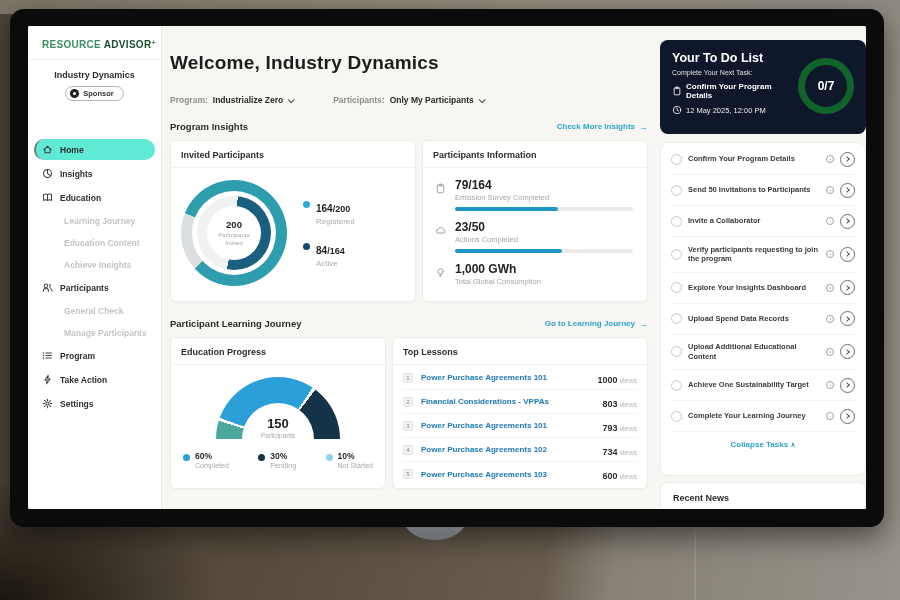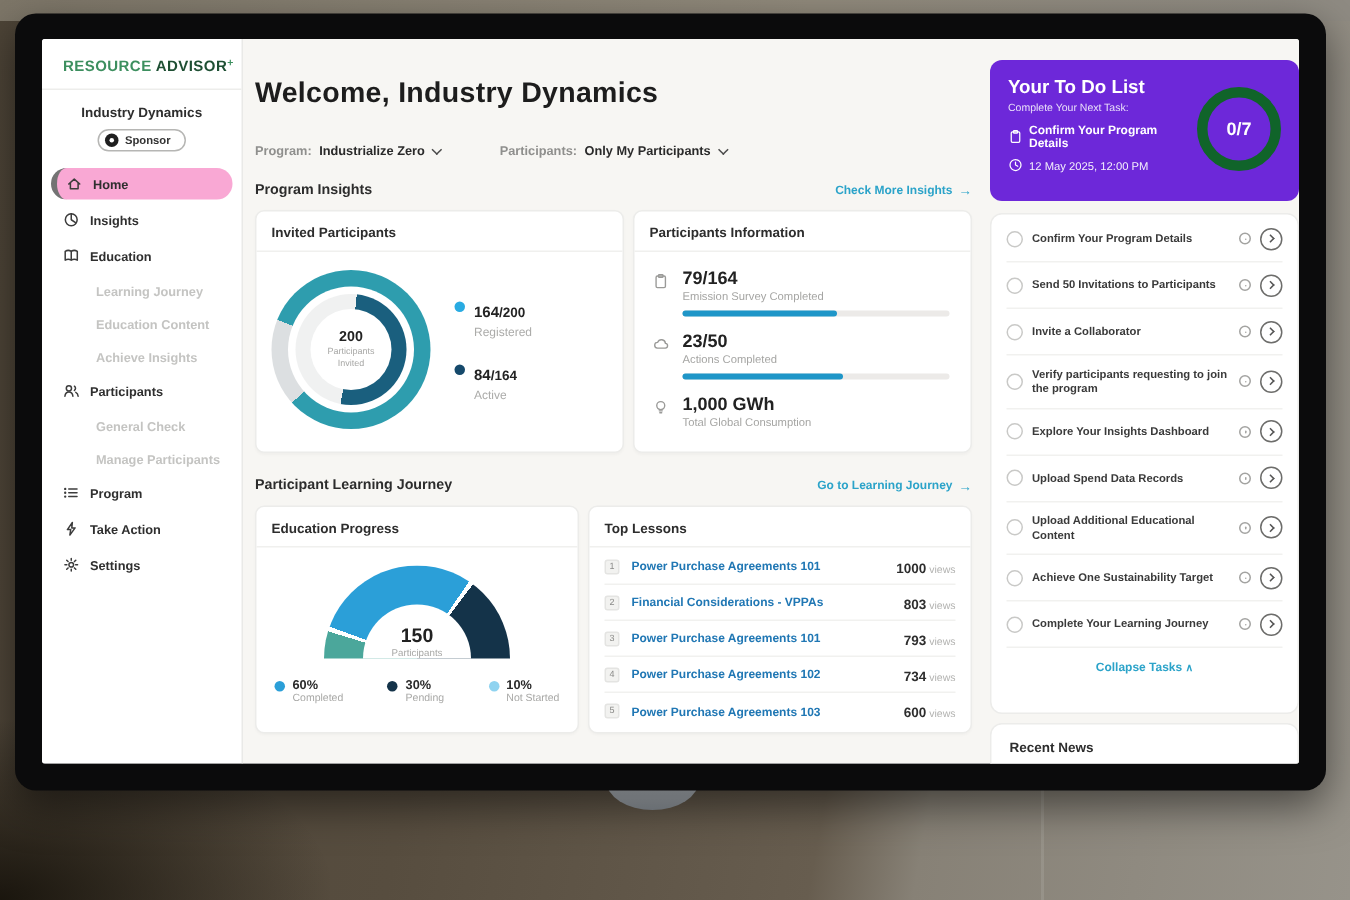--- a/index.html
+++ b/index.html
@@ -26,21 +26,21 @@
   .logo-1 { color:#3d8f5f; } .logo-2 { color:#1e4f33; } .logo-plus { color:#3d8f5f; font-size:7px; vertical-align:top; }
   .logo-div { margin-top:9px; border-bottom:1px solid #ededeb; }
   .org { margin-top:10px; text-align:center; font-size:9px; font-weight:bold; color:#2e2e2e; }
   .sponsor { margin:6px auto 0; width:max-content; display:flex; align-items:center; gap:4px;
     border:1px solid #b6b6b4; border-radius:10px; padding:2px 9px 2px 4px; font-size:7.5px; font-weight:bold; color:#333; cursor:pointer; }
   .sponsor-dot { width:9px; height:9px; border-radius:50%; background:#1f1f1f; position:relative; }
   .sponsor-dot::after { content:""; position:absolute; left:3px; top:3px; width:3px; height:3px; border-radius:50%; background:#fff; }
   nav { margin-top:11px; display:flex; flex-direction:column; gap:3px; padding:0 6px; }
   .nav-item { display:flex; align-items:center; gap:7px; height:21px; padding:0 8px; border-radius:11px;
     font-size:8.5px; font-weight:bold; color:#2f2f2f; cursor:pointer; }
-  .nav-item.active { background:#f9a8d4; border-left:4px solid #737373; padding-left:6px; }
+  .nav-item.active { background:#5eead4; border-left:2px solid #737373; padding-left:6px;margin-top:27px; }
   .nav-item.sub { padding-left:30px; color:#c4c4c2; font-weight:600; height:19px; }
   .nav-ico { width:11px; height:11px; color:#3c3c3c; flex:none; display:flex; }
   .nav-ico svg { width:11px; height:11px; }
 
   
   .content { position:absolute; left:134px; right:0; top:0; bottom:0; background:#f7f6f3;text-decoration:underline; }
   .main { position:absolute; left:8px; top:0; width:478px; }
   h1.welcome { margin-top:26px; font-size:19px; font-weight:bold; color:#1d1d1d; letter-spacing:.2px; }
   .filters { margin-top:21px; display:flex; gap:40px; align-items:center; font-size:8.5px; }
   .filter { display:flex; align-items:center; gap:5px; cursor:pointer; }
@@ -109,21 +109,21 @@
   .lesson { display:flex; align-items:center; height:24px; border-bottom:1px solid #f1f1ef; cursor:pointer; }
   .lesson:last-child { border-bottom:none; }
   .rank { width:10px; height:10px; background:#f2f2f0; border:1px solid #e4e4e2; border-radius:2px;
     font-size:6px; color:#8a8a88; display:flex; align-items:center; justify-content:center; flex:none; }
   .l-title { flex:1; margin-left:8px; font-size:8px; font-weight:bold; color:#2077b4; }
   .l-views-num { font-size:9px; font-weight:bold; color:#2d2d2d; }
   .l-views-suffix { font-size:7px; color:#b3b3b1; margin-left:2px; }
 
   
   .rightcol { position:absolute; left:498px; top:0; width:206px; height:100%; }
-  .green-card { position:absolute; top:14px; left:0; width:206px; height:94px; background:#6d28d9; border-radius:8px;
+  .green-card { position:absolute; top:14px; left:0; width:206px; height:94px; background:#0f172a; border-radius:8px;
     color:#fff; padding:11px 12px; display:flex; align-items:flex-start; }
   .todo-title { font-size:12.5px; font-weight:bold; }
   .todo-sub { font-size:7px; color:rgba(255,255,255,.85); margin-top:4px; }
   .todo-task { margin-top:6px; display:flex; align-items:center; gap:4px; font-size:8px; font-weight:bold; }
   .todo-date { margin-top:5px; display:flex; align-items:center; gap:4px; font-size:7.5px; color:rgba(255,255,255,.92); }
   .w-ico { width:10px; height:10px; flex:none; display:flex; }
   .w-ico svg { width:10px; height:10px; }
   .todo-ring { margin-left:auto; margin-top:7px; width:56px; height:56px; border:7px solid #10642a; border-radius:50%;
     display:flex; align-items:center; justify-content:center; font-size:12px; font-weight:bold; flex:none; }
   .tasks-card { position:absolute; top:116px; left:0; width:206px; height:334px; background:#fff;

